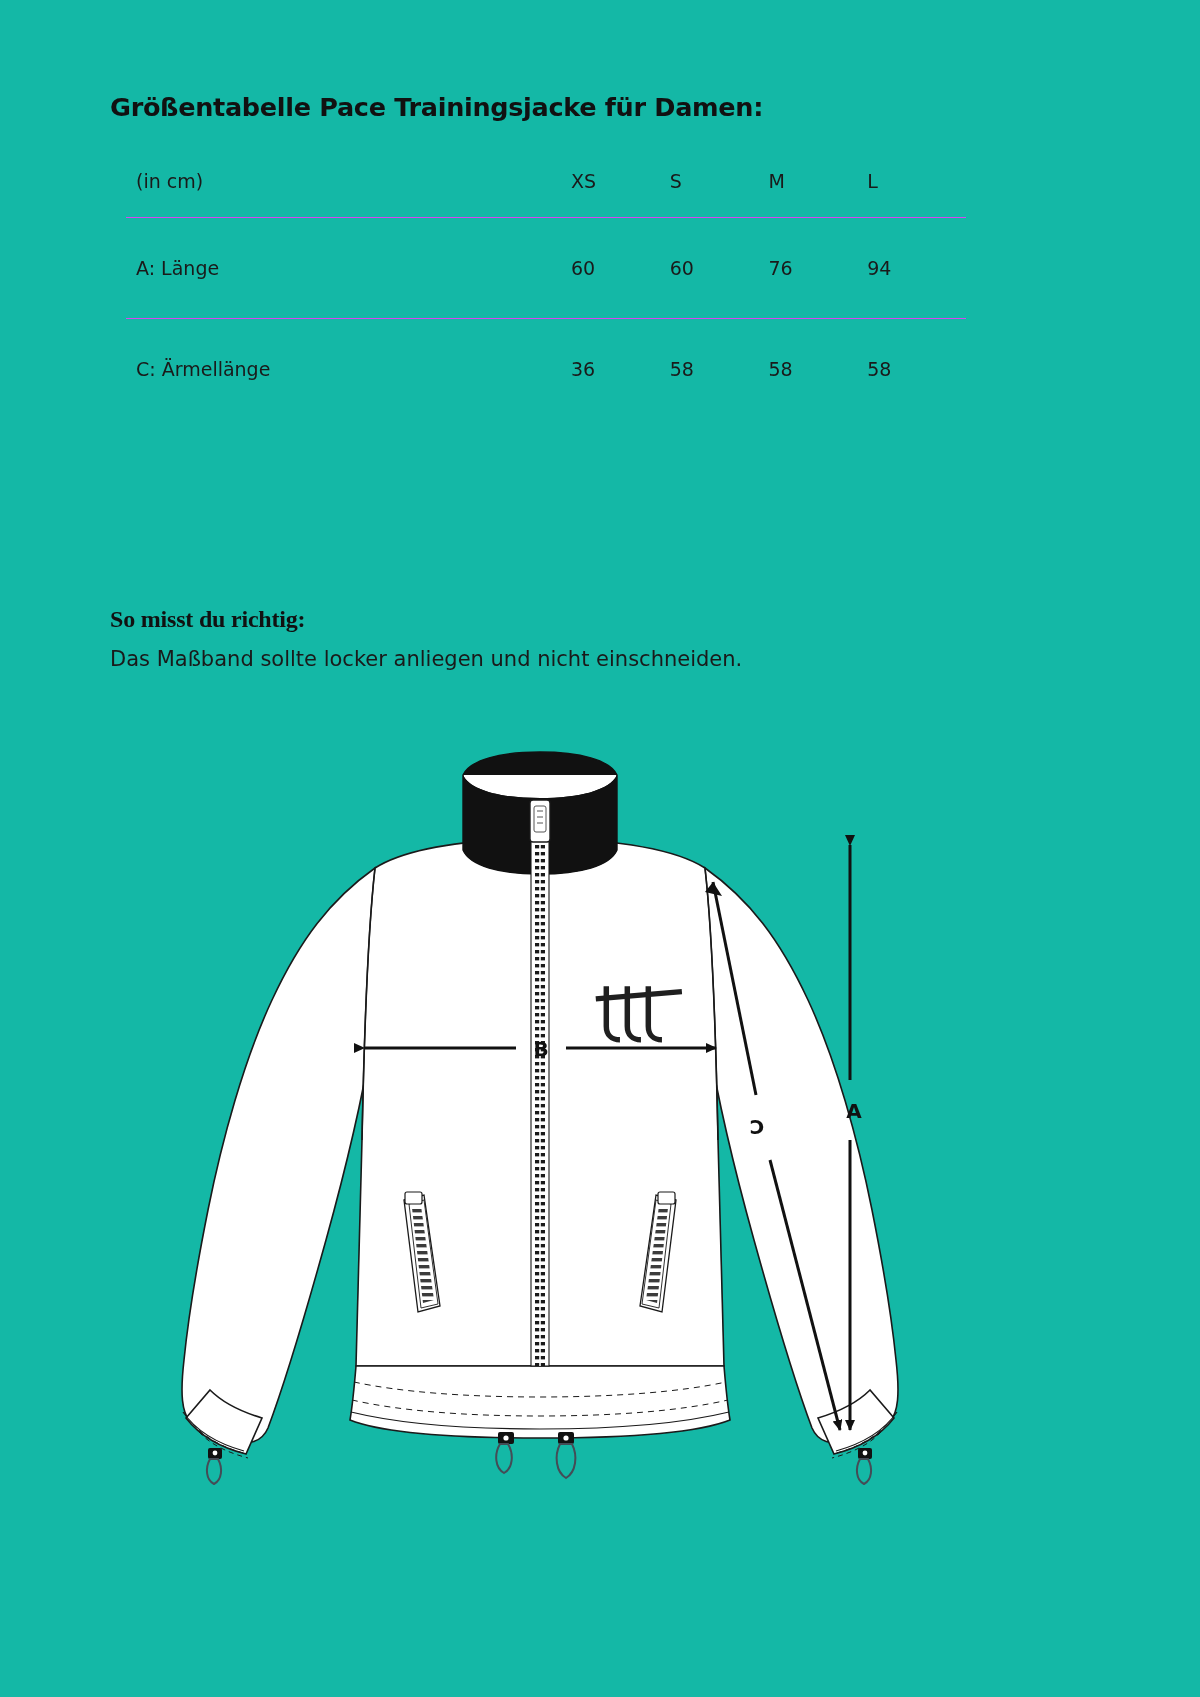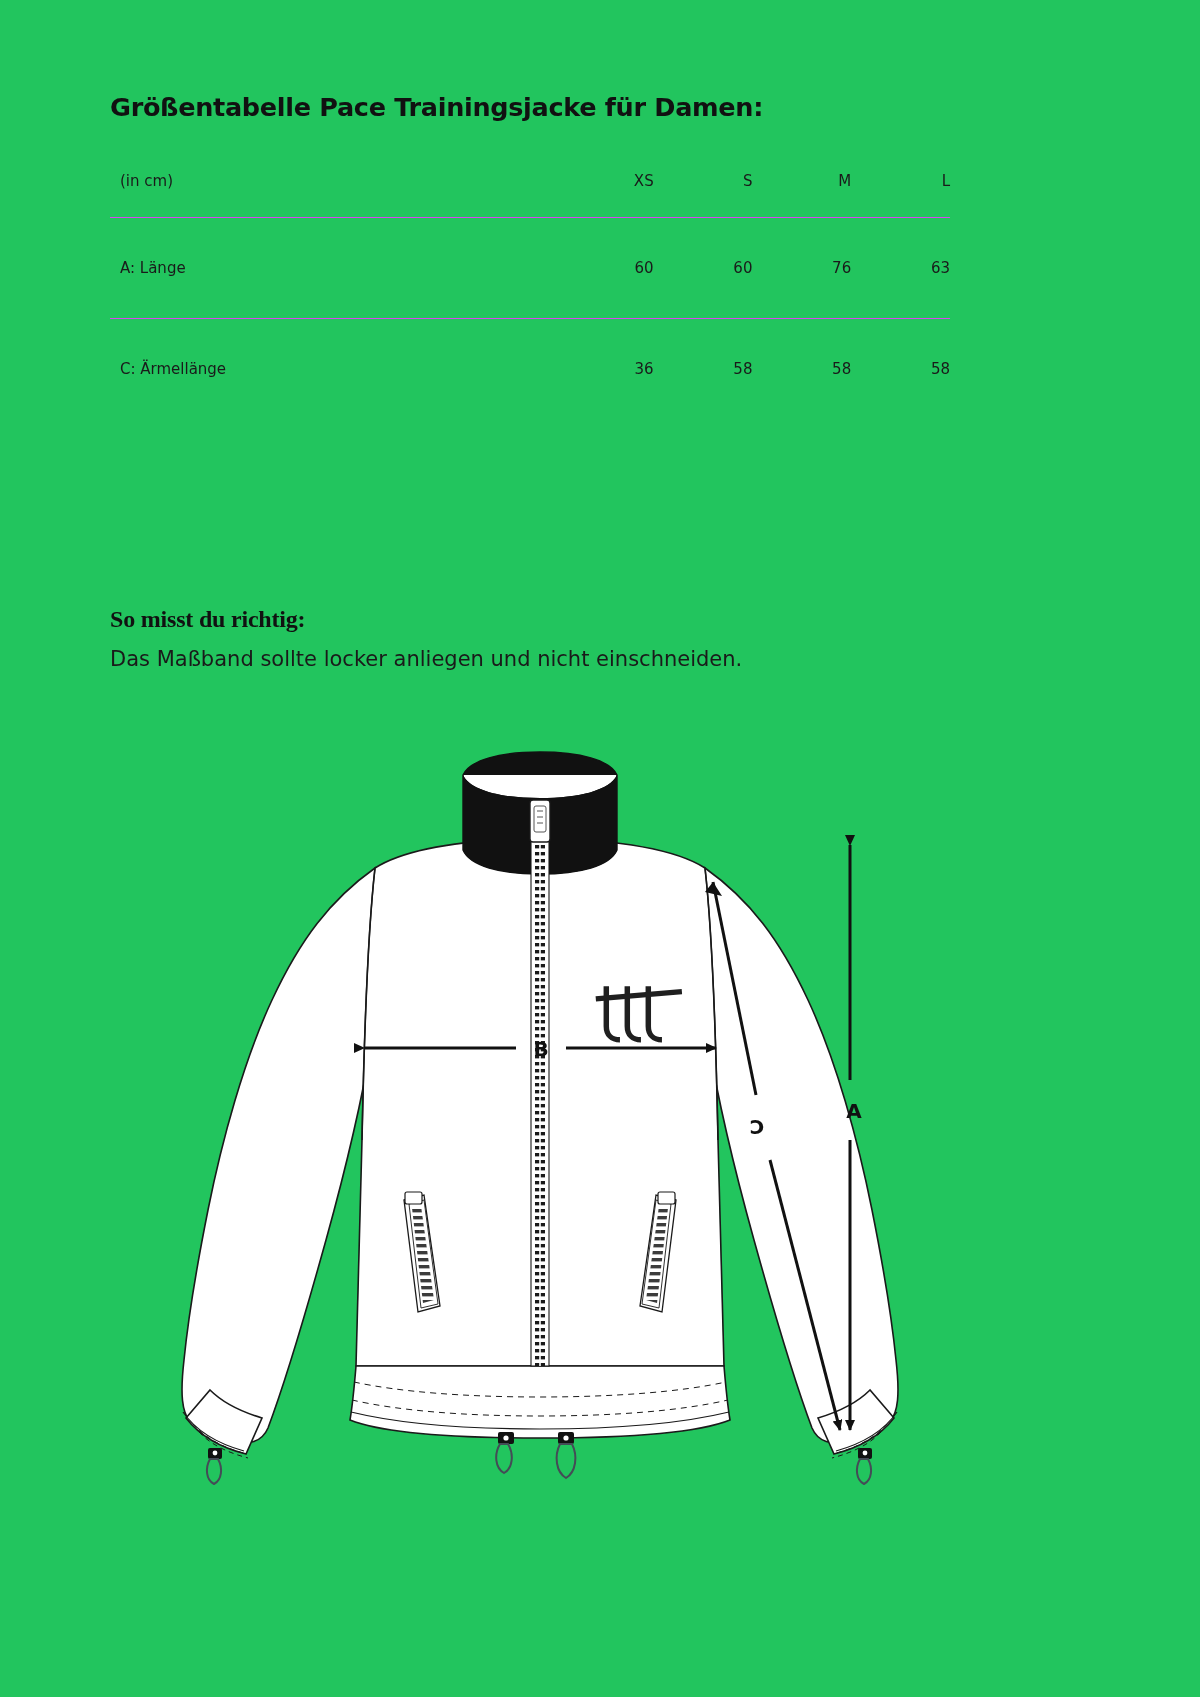--- a/index.html
+++ b/index.html
@@ -13,44 +13,44 @@
     font-family: "DejaVu Sans", sans-serif;
     color: #111111;
     position: relative;
     overflow: hidden;
   }
 
   .page {
     position: relative;
     width: 1200px;
     height: 1697px;
-    background: #22c55e;
+    background: #14b8a6;
   }
 
   
   .chart-title {
     position: absolute;
     left: 110px;
     top: 92px;
     font-family: "DejaVu Sans", sans-serif;
     font-weight: 700;
     font-size: 25.5px;
     letter-spacing: -0.3px;
     color: #111111;
     white-space: nowrap;
   }
 
   
   .size-table {
     position: absolute;
-    left: 110px;
+    left: 126px;
     top: 145px;
     width: 840px;
     border-collapse: collapse;
-    font-size: 15px;
+    font-size: 19px;
     color: #1a1a1a;
   }
   .size-table th,
   .size-table td {
     font-weight: 400;
     padding: 0;
     vertical-align: middle;
   }
   .size-table thead th {
     height: 72px;
@@ -62,21 +62,21 @@
   .size-table tbody td {
     height: 100px;
   }
   .col-label {
     text-align: left;
     padding-left: 10px !important;
     width: 440px;
     white-space: nowrap;
   }
   .col-size {
-    text-align: right;
+    text-align: left;
     width: 100px;
   }
 
   
   .howto-heading {
     position: absolute;
     left: 110px;
     top: 606px;
     font-family: Liberation Serif, serif;
     font-weight: 700;
@@ -122,21 +122,21 @@
         <th class="col-size">M</th>
         <th class="col-size">L</th>
       </tr>
     </thead>
     <tbody>
       <tr>
         <td class="col-label">A: Länge</td>
         <td class="col-size">60</td>
         <td class="col-size">60</td>
         <td class="col-size">76</td>
-        <td class="col-size">63</td>
+        <td class="col-size">94</td>
       </tr>
       <tr>
         <td class="col-label">C: Ärmellänge</td>
         <td class="col-size">36</td>
         <td class="col-size">58</td>
         <td class="col-size">58</td>
         <td class="col-size">58</td>
       </tr>
     </tbody>
   </table>

